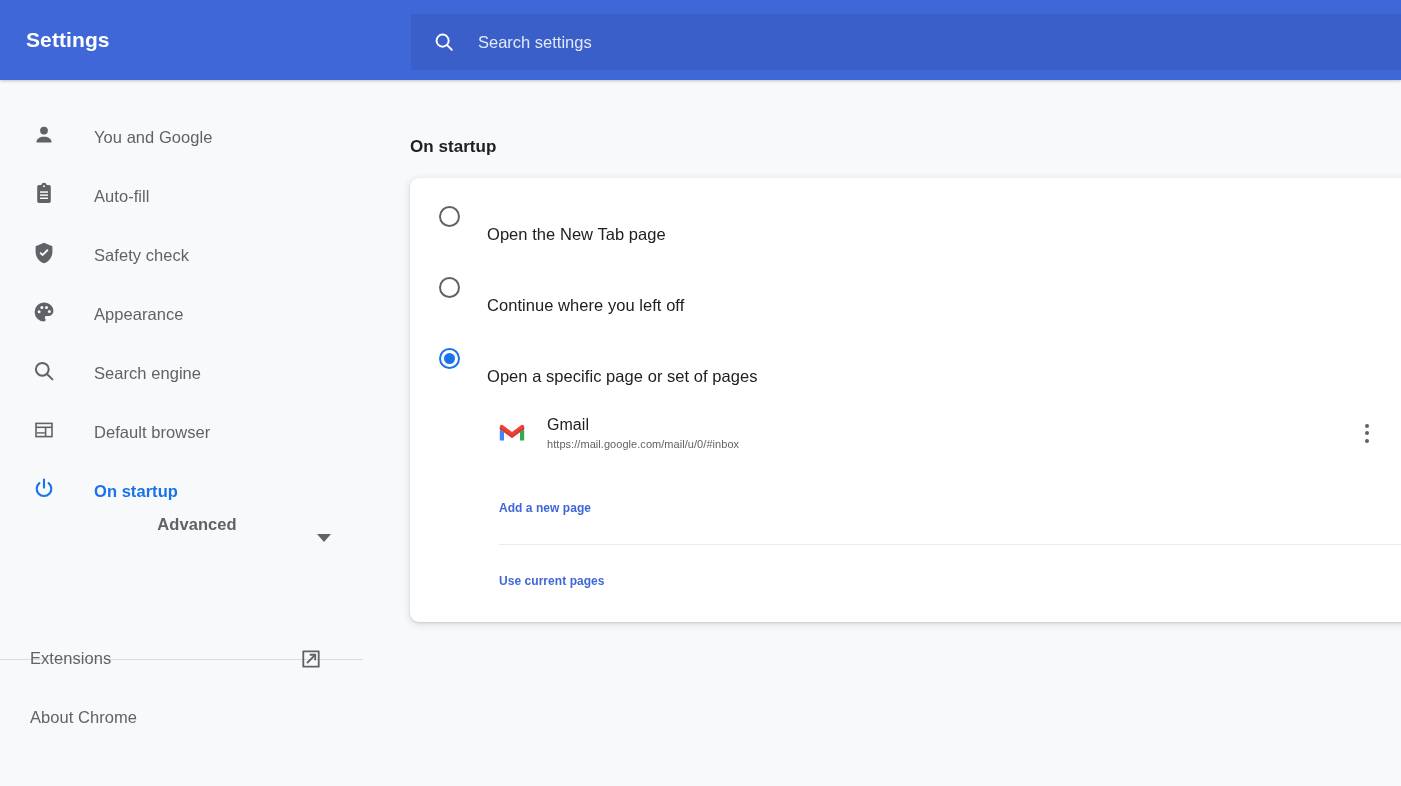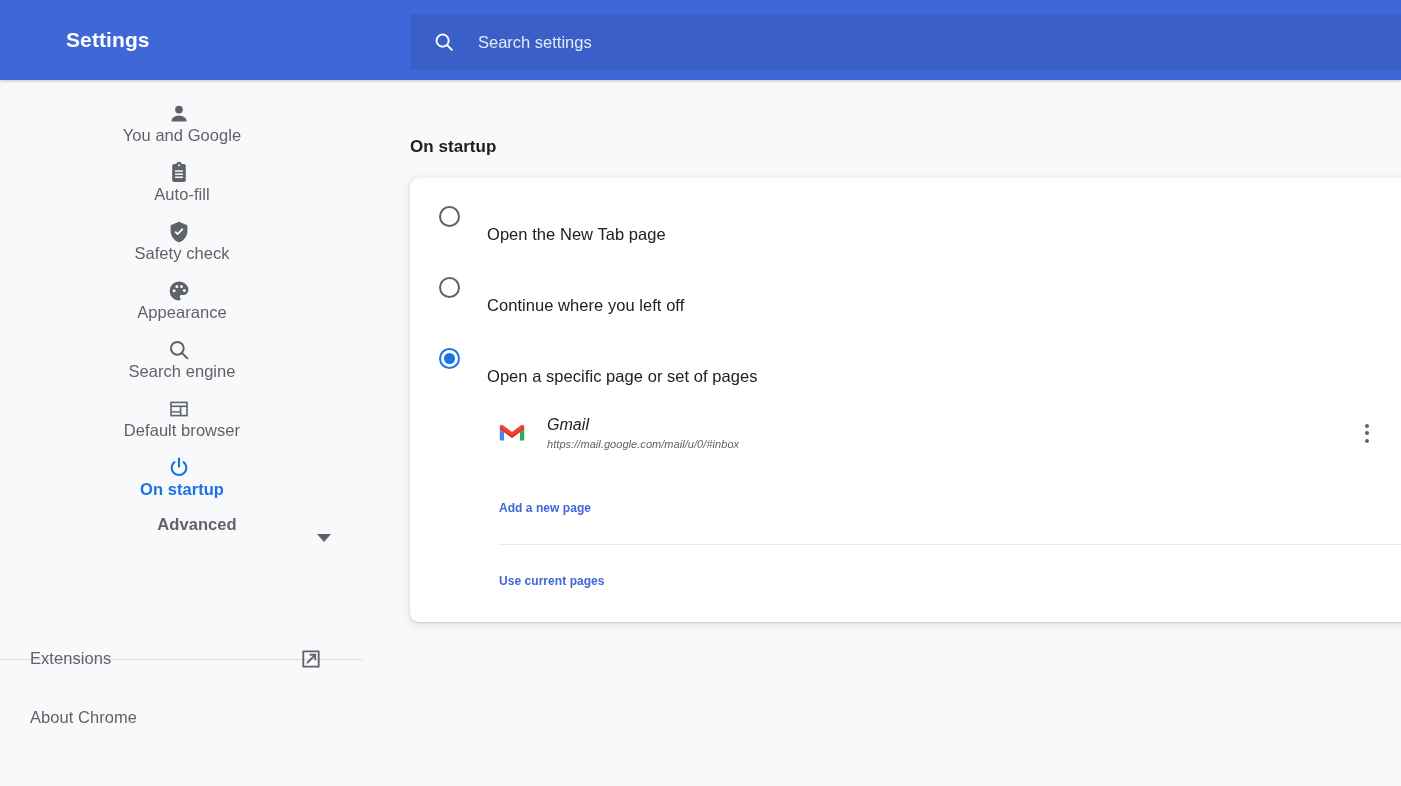--- a/index.html
+++ b/index.html
@@ -23,21 +23,20 @@
   .header {
     position: absolute;
     top: 0; left: 0;
     width: 1401px;
     height: 80px;
     background: #3f67d8;
     display: flex;
     align-items: center;
     box-shadow: 0 1px 3px rgba(0,0,0,0.22);
     z-index: 20;
-    padding-left: 40px;
   }
   .header-title {
     color: #ffffff;
     font-size: 21px;
     font-weight: bold;
     letter-spacing: 0.1px;
     margin-left: 26px;
     width: 360px;
   }
   .search-box {
@@ -74,25 +73,24 @@
   .sidebar {
     position: absolute;
     top: 80px; left: 0;
     width: 364px;
     height: 706px;
     background: #f8f9fa;
   }
   .nav-item {
     position: relative;
     display: flex;
-    align-items: center;
+    align-items: flex-end;
     height: 45px;
     margin-bottom: 14px;
     cursor: pointer;
-    flex-direction: column;
   }
   .nav-item:first-child { margin-top: 22px; }
   .nav-icon {
     width: 24px;
     height: 24px;
     margin-left: 32px;
     margin-right: 38px;
     flex: none;
     color: #5f6368;
     display: flex;
@@ -239,21 +237,21 @@
   .favicon {
     width: 26px;
     height: 26px;
     flex: none;
     margin-right: 22px;
     display: flex;
     align-items: center;
     justify-content: center;
   }
   .favicon svg { display: block; }
-  .page-text { display: flex; flex-direction: column; gap: 4px; font-style: italic; }
+  .page-text { display: flex; flex-direction: column; gap: 4px; }
   .page-name {
     font-size: 16px;
     color: #202124;
     letter-spacing: 0.05px;
   }
   .page-url {
     font-size: 11px;
     color: #5f6368;
     letter-spacing: 0.05px;
   }

